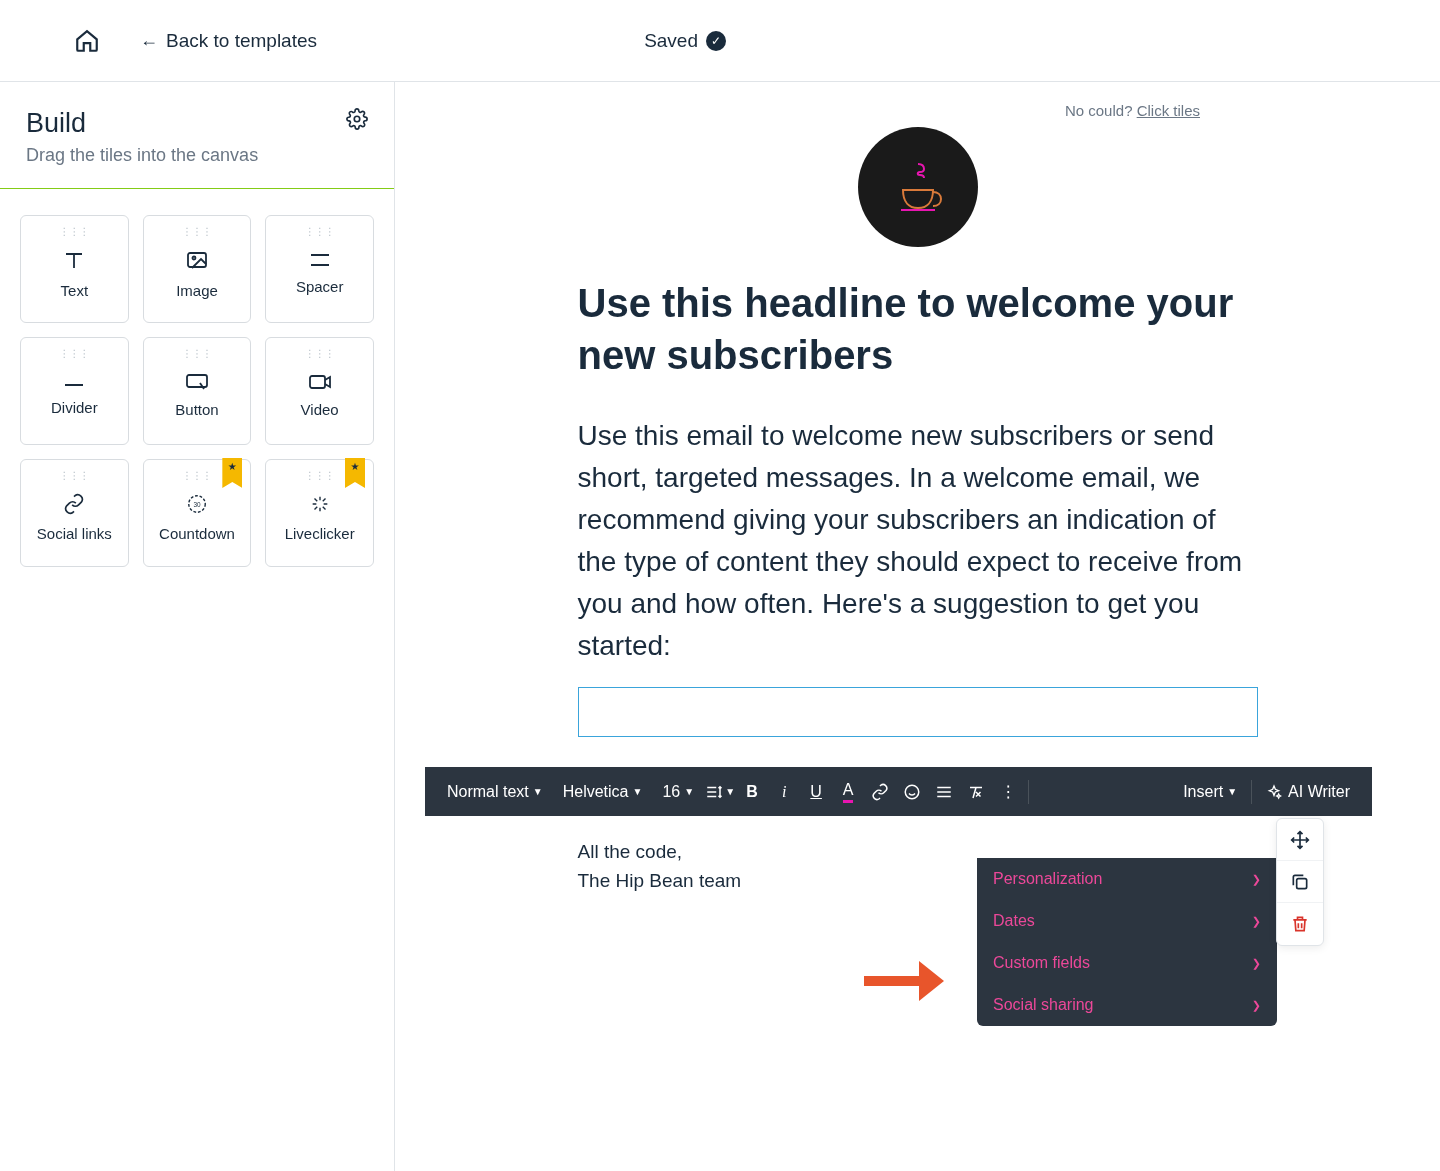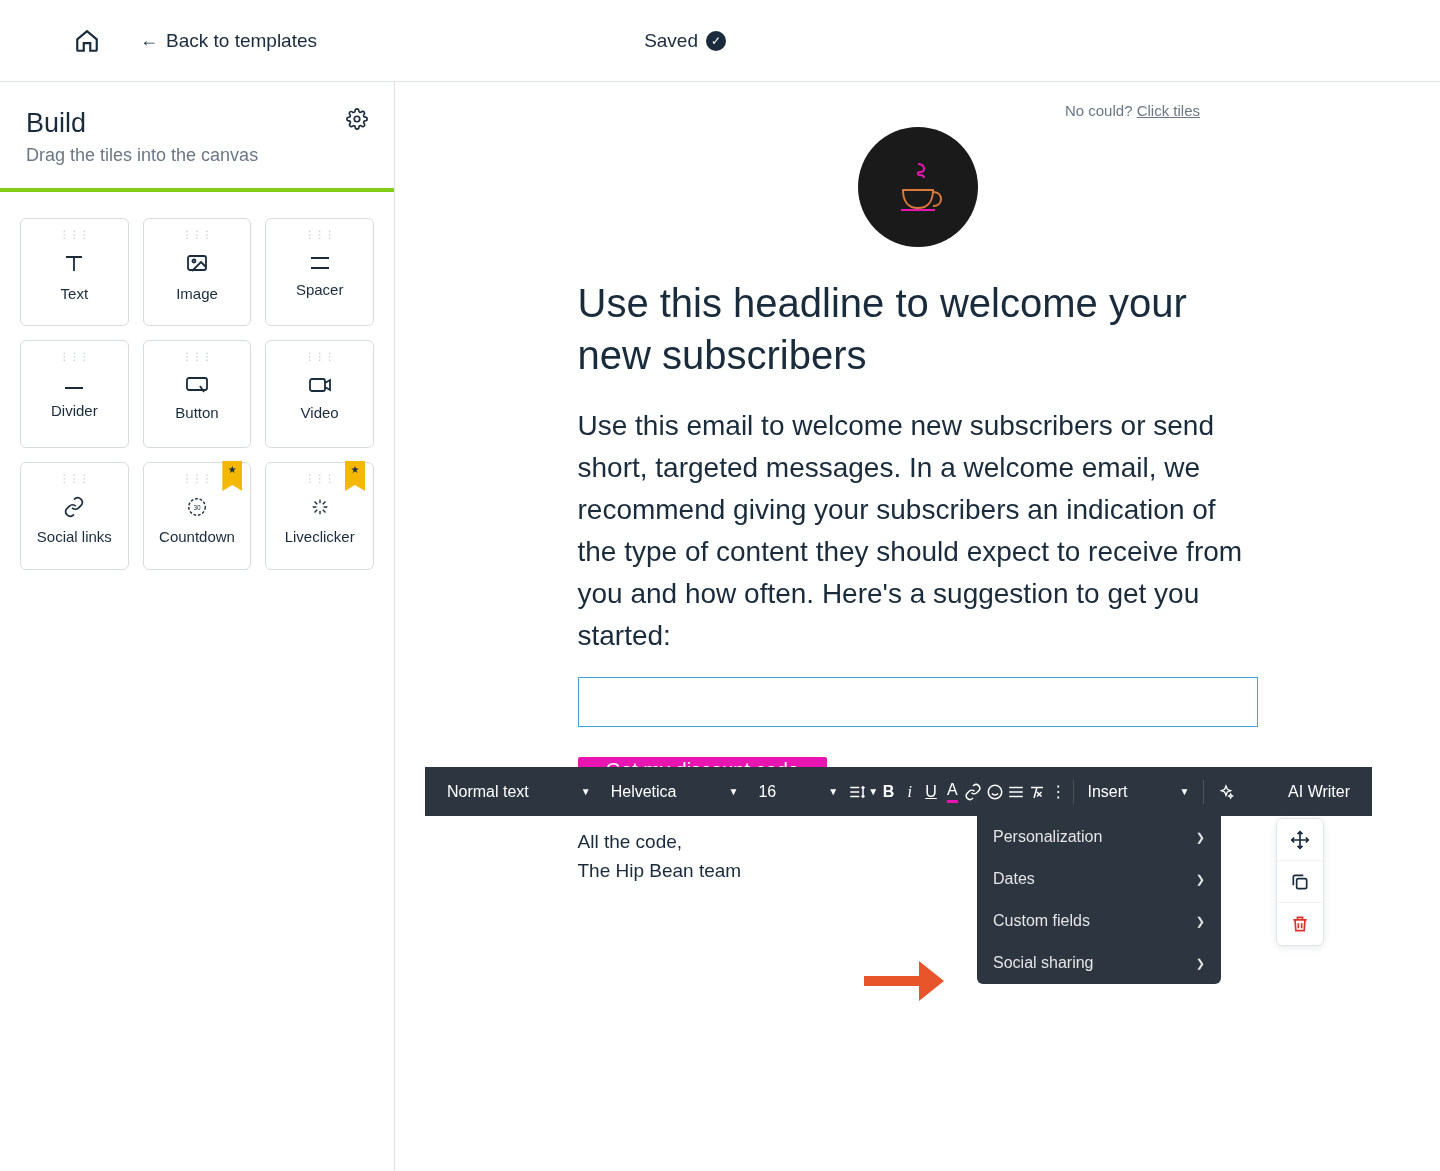--- a/index.html
+++ b/index.html
@@ -7,58 +7,58 @@
 
 .topbar { height: 82px; border-bottom: 1px solid #e0e4e8; display: flex; align-items: center; padding: 0 24px; }
 .home-icon { width: 26px; height: 26px; margin-left: 50px; margin-right: 40px; cursor: pointer; }
 .back-link { display: flex; align-items: center; cursor: pointer; font-size: 19px; color: #1a2b3c; }
 .back-arrow { margin-right: 8px; font-size: 18px; }
 .saved-chip { margin-left: auto; margin-right: 690px; display: flex; align-items: center; font-size: 19px; color: #1a2b3c; }
 .saved-check { width: 20px; height: 20px; background: #1a2b3c; border-radius: 50%; margin-left: 8px; display: flex; align-items: center; justify-content: center; color: #fff; font-size: 12px; }
 
 .main { display: flex; height: calc(100% - 82px); }
 .sidebar { width: 395px; border-right: 1px solid #e0e4e8; padding: 0; }
-.sidebar-header { padding: 26px 26px 22px 26px; border-bottom: 4px solid #84cc16; display: flex; align-items: flex-start; justify-content: space-between; }
+.sidebar-header { padding: 26px 26px 22px 26px; border-bottom: 1px solid #84cc16; display: flex; align-items: flex-start; justify-content: space-between; }
 .sidebar-title { font-size: 27px; font-weight: 400; color: #1a2b3c; margin-bottom: 6px; }
 .sidebar-sub { font-size: 18px; color: #6b7785; }
 .gear { cursor: pointer; }
 
 .tiles { padding: 26px 20px; display: grid; grid-template-columns: repeat(3, 1fr); gap: 14px; }
 .tile { border: 1px solid #d8dce0; border-radius: 6px; height: 108px; display: flex; flex-direction: column; align-items: center; justify-content: center; cursor: grab; position: relative; background: #fff; }
 .tile-grip { color: #b8c0c8; font-size: 10px; position: absolute; top: 10px; }
 .tile-icon { margin: 8px 0 6px 0; }
 .tile-label { font-size: 15px; color: #1a2b3c; }
 .tile-badge { position: absolute; top: -2px; right: 8px; width: 20px; height: 30px; background: #f5b800; clip-path: polygon(0 0, 100% 0, 100% 100%, 50% 80%, 0 100%); display: flex; align-items: flex-start; justify-content: center; padding-top: 3px; }
 .tile-badge::after { content: "★"; font-size: 10px; color: #1a2b3c; }
 
 .canvas { flex: 1; padding: 20px 40px; position: relative; overflow: hidden; }
 .no-images { text-align: right; font-size: 15px; color: #6b7785; padding-right: 200px; }
 .no-images a { color: #6b7785; text-decoration: underline; cursor: pointer; }
 
 .logo { width: 120px; height: 120px; background: #1a1a1a; border-radius: 50%; margin: 8px auto 30px auto; display: flex; align-items: center; justify-content: center; }
 
 .content { max-width: 720px; margin: 0 auto; padding: 0 20px; }
-.headline { font-size: 40px; font-weight: 400; line-height: 1.3; color: #1a2b3c; margin-bottom: 24px; }
+.headline { font-size: 40px; font-weight: 700; line-height: 1.3; color: #1a2b3c; margin-bottom: 34px; }
 .para { font-size: 28px; line-height: 1.5; color: #1a2b3c; margin-bottom: 20px; }
 
 .text-block { position: relative; margin-top: 20px; }
 .text-input { border: 1px solid #3aa4db; height: 50px; width: 100%; background: #fff; }
 
 .cta-btn { background: #e815b0; color: #fff; border: none; padding: 2px 28px; font-size: 20px; cursor: pointer; margin-top: 30px; border-radius: 2px; }
 
 .closing { margin-top: 44px; font-size: 19px; line-height: 1.5; color: #1a2b3c; }
 
 .toolbar { position: absolute; top: 767px; left: 425px; right: 68px; height: 49px; background: #2c3540; display: flex; align-items: center; color: #fff; font-size: 16px; padding: 0 12px; z-index: 10; }
-.tb-item { display: flex; align-items: center; padding: 0 10px; cursor: pointer; white-space: nowrap; gap: 48px; }
+.tb-item { display: flex; align-items: center; padding: 0 10px; cursor: pointer; white-space: nowrap; }
 .tb-caret { font-size: 10px; margin-left: 4px; }
 .tb-icon { width: 32px; display: flex; align-items: center; justify-content: center; cursor: pointer; }
 .tb-sep { width: 1px; height: 24px; background: #4a525a; margin: 0 4px; }
 .tb-insert { margin-left: auto; }
 
-.dropdown { position: absolute; top: 816px; left: 977px; width: 244px; background: #2c3540; color: #e5e5e5; z-index: 11; border-bottom-left-radius: 6px; border-bottom-right-radius: 6px; overflow: hidden; }
+.dropdown { position: absolute; top: 858px; left: 977px; width: 300px; background: #2c3540; color: #ec4899; z-index: 11; border-bottom-left-radius: 6px; border-bottom-right-radius: 6px; overflow: hidden; }
 .dd-item { padding: 12px 16px; display: flex; align-items: center; justify-content: space-between; cursor: pointer; font-size: 16px; }
 .dd-chevron { font-size: 11px; }
 
 .arrow-callout { position: absolute; top: 946px; left: 859px; z-index: 20; }
 
 .side-actions { position: absolute; top: 818px; left: 1276px; width: 48px; background: #fff; border: 1px solid #e0e4e8; border-radius: 6px; box-shadow: 0 2px 8px rgba(0,0,0,0.08); z-index: 11; }
 .sa-item { height: 42px; display: flex; align-items: center; justify-content: center; cursor: pointer; }
 .sa-item:not(:last-child) { border-bottom: 1px solid #f0f2f4; }
 </style>
 </head>

